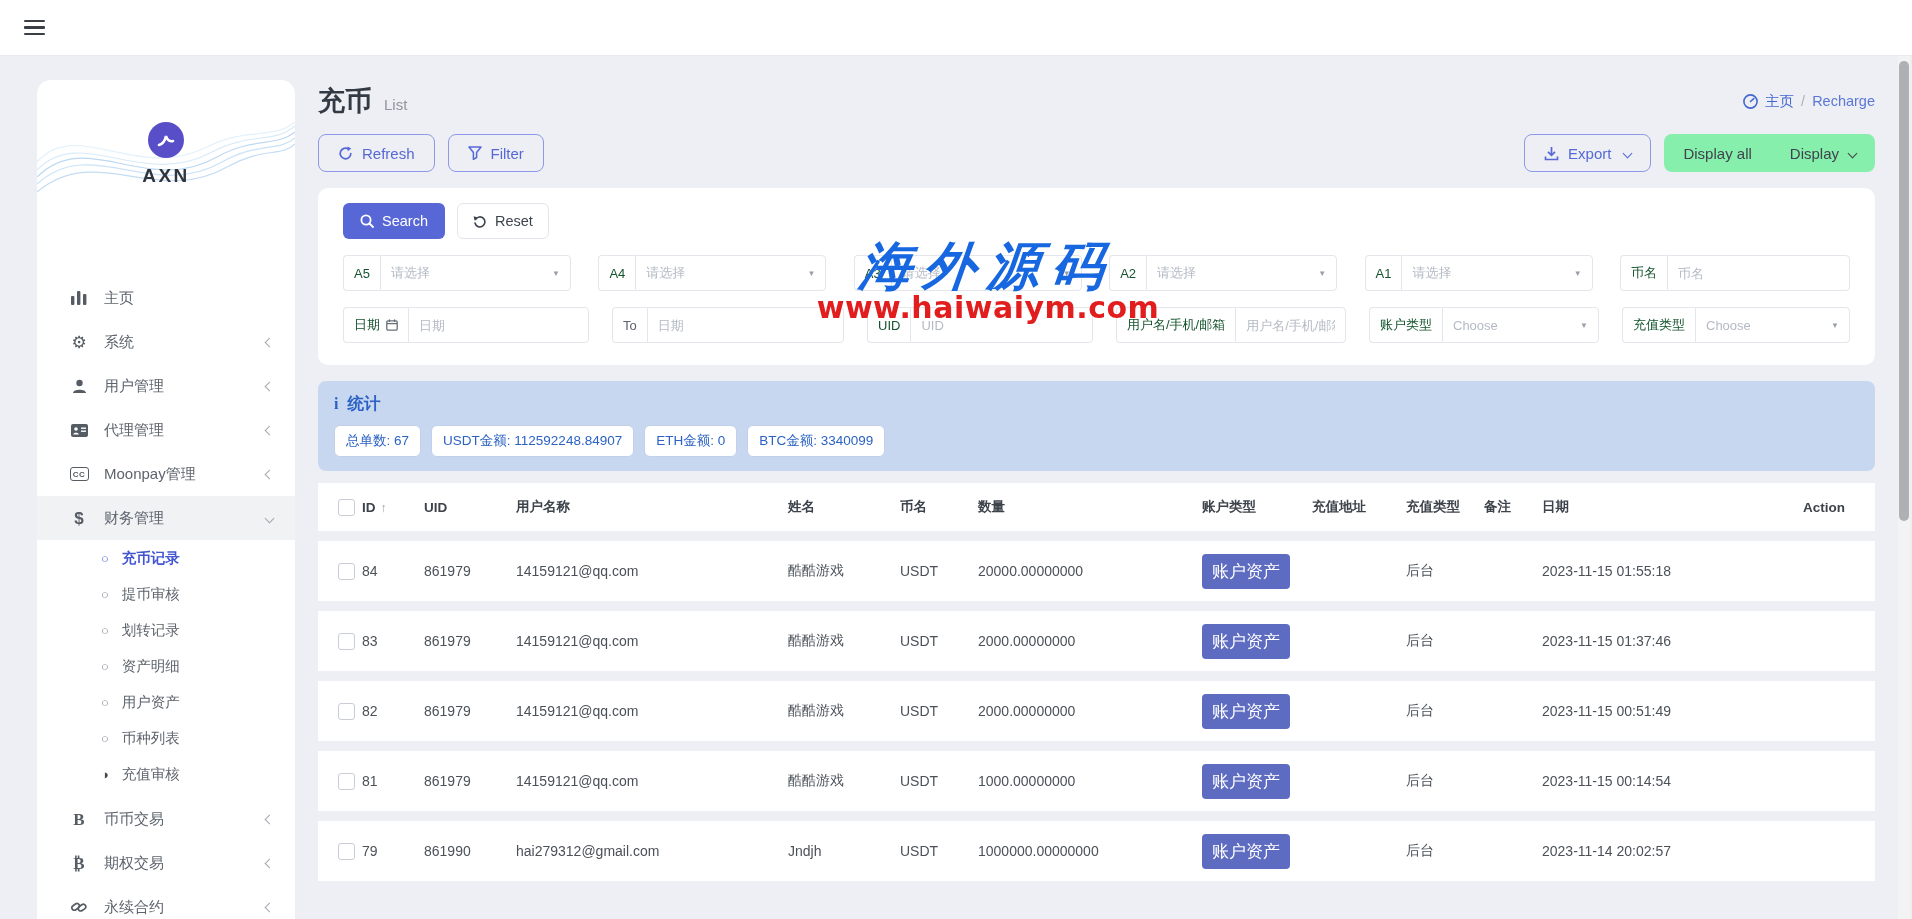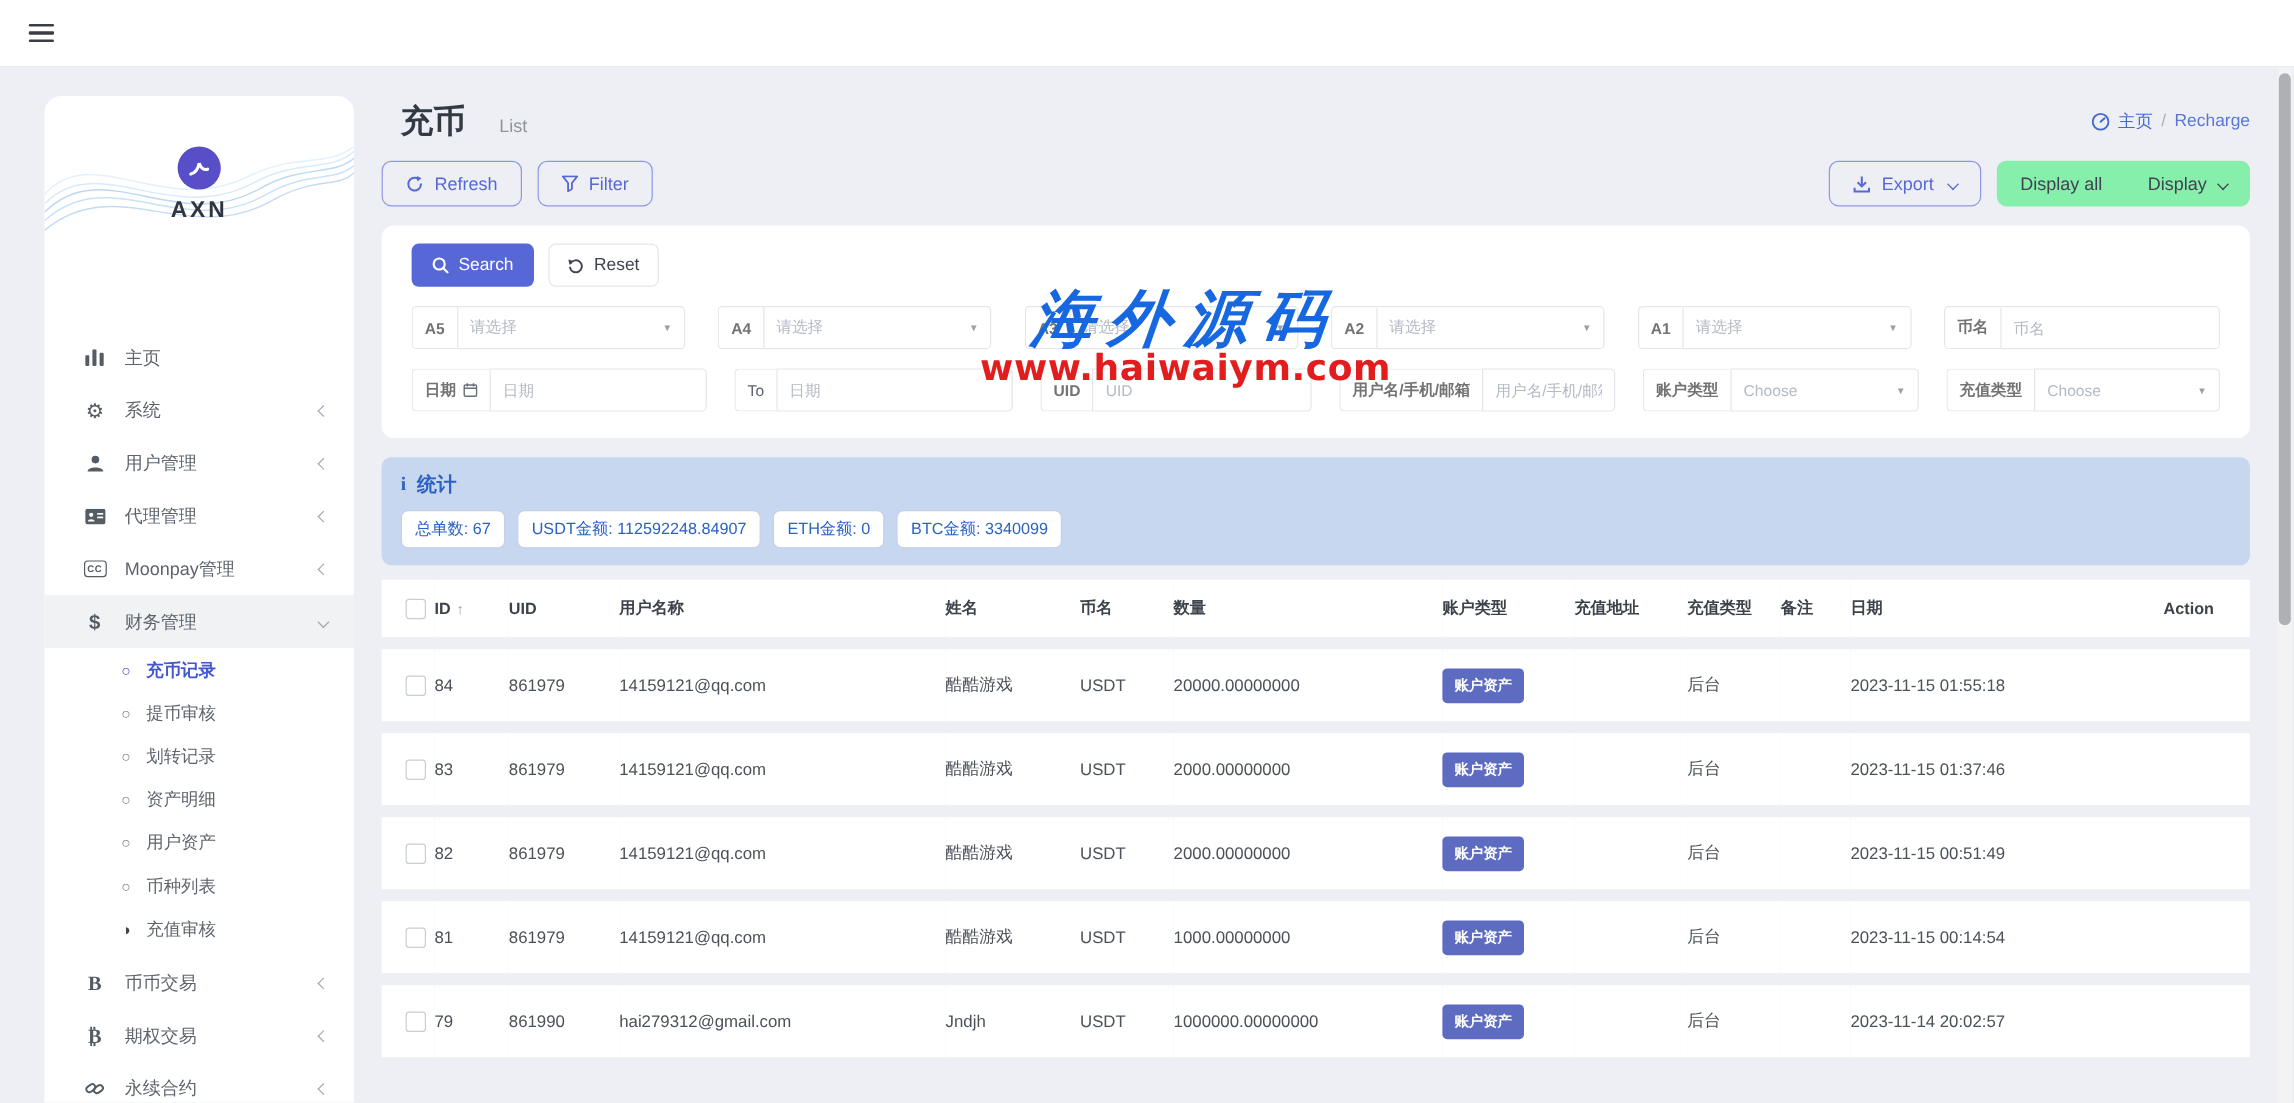--- a/index.html
+++ b/index.html
@@ -45,21 +45,21 @@
   .cv.down{transform:rotate(-45deg)}
   .txt-ic{font-size:15px;font-weight:700;color:#565c64;line-height:1}
   .serif-b{font-family:"Liberation Serif",serif;font-size:17px}
   .cc-ic{width:19px;height:14px;border:1.7px solid #565c64;border-radius:3px;font-size:8px;font-weight:700;
     display:flex;align-items:center;justify-content:center;color:#565c64;letter-spacing:.5px}
 
   
   .main{position:absolute;left:318px;top:80px;width:1557px;z-index:3}
   .page-head{display:flex;justify-content:space-between;align-items:center;height:42px}
   .title-wrap{display:flex;align-items:baseline;gap:12px}
-  h1{margin:16px;font-size:27px;font-weight:600;color:#343a43}
+  h1{margin:0;font-size:27px;font-weight:600;color:#343a43}
   .subtitle{font-size:15px;color:#8f959e}
   .breadcrumb{font-size:14.5px;color:#8f959e;display:flex;align-items:center;gap:7px}
   .breadcrumb .crumb{color:#4468cf;text-decoration:none;cursor:pointer}
   .breadcrumb .sep{color:#aab0b9}
 
   .toolbar{display:flex;justify-content:space-between;margin-top:12px}
   .tb-left,.tb-right{display:flex;gap:13px}
   .btn-outline{height:38px;border:1px solid #8d98e8;border-radius:8px;color:#5668d6;font-size:15px;
     display:flex;align-items:center;gap:9px;padding:0 19px;background:transparent;cursor:pointer}
   .display-group{background:#86efac;border-radius:8px;display:flex;align-items:flex-end}
@@ -67,41 +67,41 @@
 
   .search-panel{background:#fff;border-radius:10px;margin-top:16px;padding:15px 25px 22px}
   .sr-row{display:flex;gap:12px}
   .btn-search{background:#5867d6;border:none;color:#fff;height:36px;border-radius:6px;padding:0 17px;
     font-size:14.5px;font-weight:400;display:flex;align-items:center;gap:8px;cursor:pointer}
   .btn-reset{background:#fff;border:1px solid #e3e6ea;height:36px;border-radius:6px;padding:0 15px;
     color:#3e444d;font-size:14.5px;display:flex;align-items:center;gap:8px;cursor:pointer}
   .filter-row{display:flex;justify-content:space-between;margin-top:16px}
   .igroup{display:flex;height:36px}
   .ilabel{border:1px solid #e3e6ea;border-right:none;border-radius:4px 0 0 4px;background:#fff;
-    display:flex;align-items:center;padding:0 10px;font-size:13px;font-weight:700;color:#737373;gap:6px;white-space:nowrap}
+    display:flex;align-items:center;padding:0 10px;font-size:13px;font-weight:400;color:#14532d;gap:6px;white-space:nowrap}
   .ictrl{border:1px solid #e3e6ea;border-radius:0 4px 4px 0;flex:1;display:flex;align-items:center;
     padding:0 10px;font-size:13px;color:#b4bac4;justify-content:space-between;background:#fff;cursor:pointer;min-width:0}
   .igroup input{border:1px solid #e3e6ea;border-radius:0 4px 4px 0;flex:1;padding:0 10px;font-size:13px;
     color:#4b5158;outline:none;min-width:0;font-family:"Liberation Sans",sans-serif}
   .igroup input::placeholder{color:#b4bac4}
   .arrow{color:#9aa0aa;font-size:8px;flex:none}
 
   .stats{background:#c8d7f0;border-radius:8px;margin-top:16px;padding:12px 16px 14px}
   .stats-title{color:#2b62c4;font-size:16.5px;font-weight:700;display:flex;gap:9px;align-items:center}
   .i-ic{font-family:"Liberation Serif",serif;font-weight:700;font-size:16px}
   .badges{display:flex;gap:10px;margin-top:10px}
   .pill{background:#fff;border:1px solid #c3d0e8;border-radius:6px;padding:6px 11px;font-size:13.5px;color:#2b62c4}
 
   table{width:100%;border-collapse:separate;border-spacing:0 10px;margin-top:2px}
   thead th{background:#fff;font-size:13.5px;color:#3d434b;text-align:left;font-weight:700;height:48px;padding:0;white-space:nowrap}
   tbody td{background:#fff;height:60px;font-size:14px;color:#4b5158;padding:0;white-space:nowrap}
   th.first,td.first{padding-left:20px}
   th.action,td.action{text-align:right;padding-right:30px}
   .cb{width:17px;height:17px;border:1px solid #c9ced6;border-radius:3px;background:#fff;display:inline-block;vertical-align:middle;cursor:pointer}
-  .badge{background:#5d6bc1;color:#fff;font-size:12px;font-weight:700;padding:6px 10px;border-radius:4px;display:inline-block}
+  .badge{background:#5d6bc1;color:#fff;font-size:17px;font-weight:400;padding:6px 10px;border-radius:4px;display:inline-block}
   .sort{color:#9aa0a8;font-size:12px;margin-left:5px}
 
   
   .watermark{position:absolute;left:798px;top:240px;z-index:9;text-align:center;pointer-events:none;width:380px}
   .wm1{font-family:"DejaVu Serif",serif;font-style:italic;font-weight:700;font-size:52px;color:#1667e0;
     letter-spacing:12px;transform:skewX(-6deg);line-height:1;white-space:nowrap}
   .wm2{font-size:30px;font-weight:800;color:#e21d1d;margin-top:-2px;letter-spacing:.5px;font-family:"DejaVu Sans",sans-serif}
 
   
   .sb{position:absolute;right:2px;top:56px;bottom:0;width:12px;background:#f3f3f4;z-index:10}

